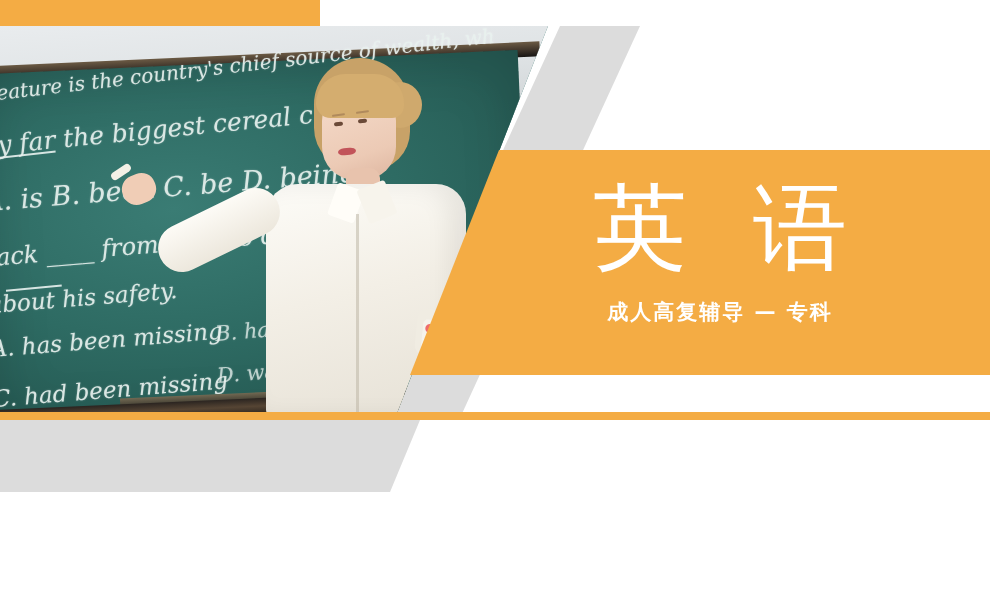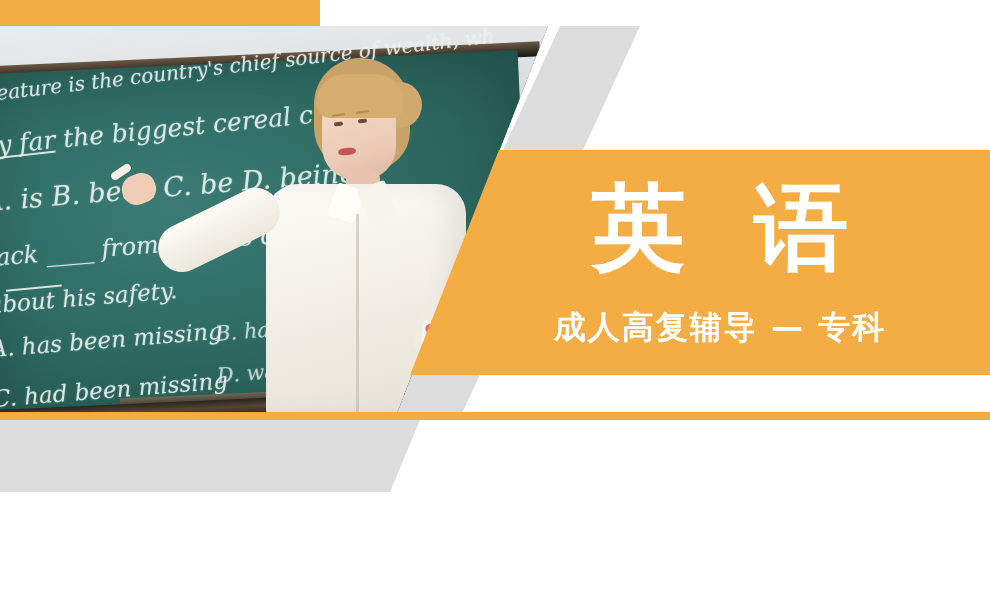--- a/index.html
+++ b/index.html
@@ -292,30 +292,30 @@
     top: 150px;
     width: 440px;
     z-index: 8;
     text-align: center;
   }
   .main-title {
     margin: 0;
     padding-top: 30px;
     font-size: 94px;
     line-height: 1.02;
-    font-weight: bold;
+    font-weight: normal;
     color: #ffffff;
     letter-spacing: 18px;
     text-indent: 18px;
     font-family: "DejaVu Sans", "Liberation Sans", sans-serif;
   }
   .subtitle {
-    margin: 8px;
+    margin: 0;
     padding-top: 22px;
-    font-size: 32px;
+    font-size: 21px;
     font-weight: bold;
     color: #ffffff;
     letter-spacing: 2px;
     font-family: "DejaVu Sans", "Liberation Sans", sans-serif;
   }
 
   
   .cta {
     position: absolute;
     left: 630px;

